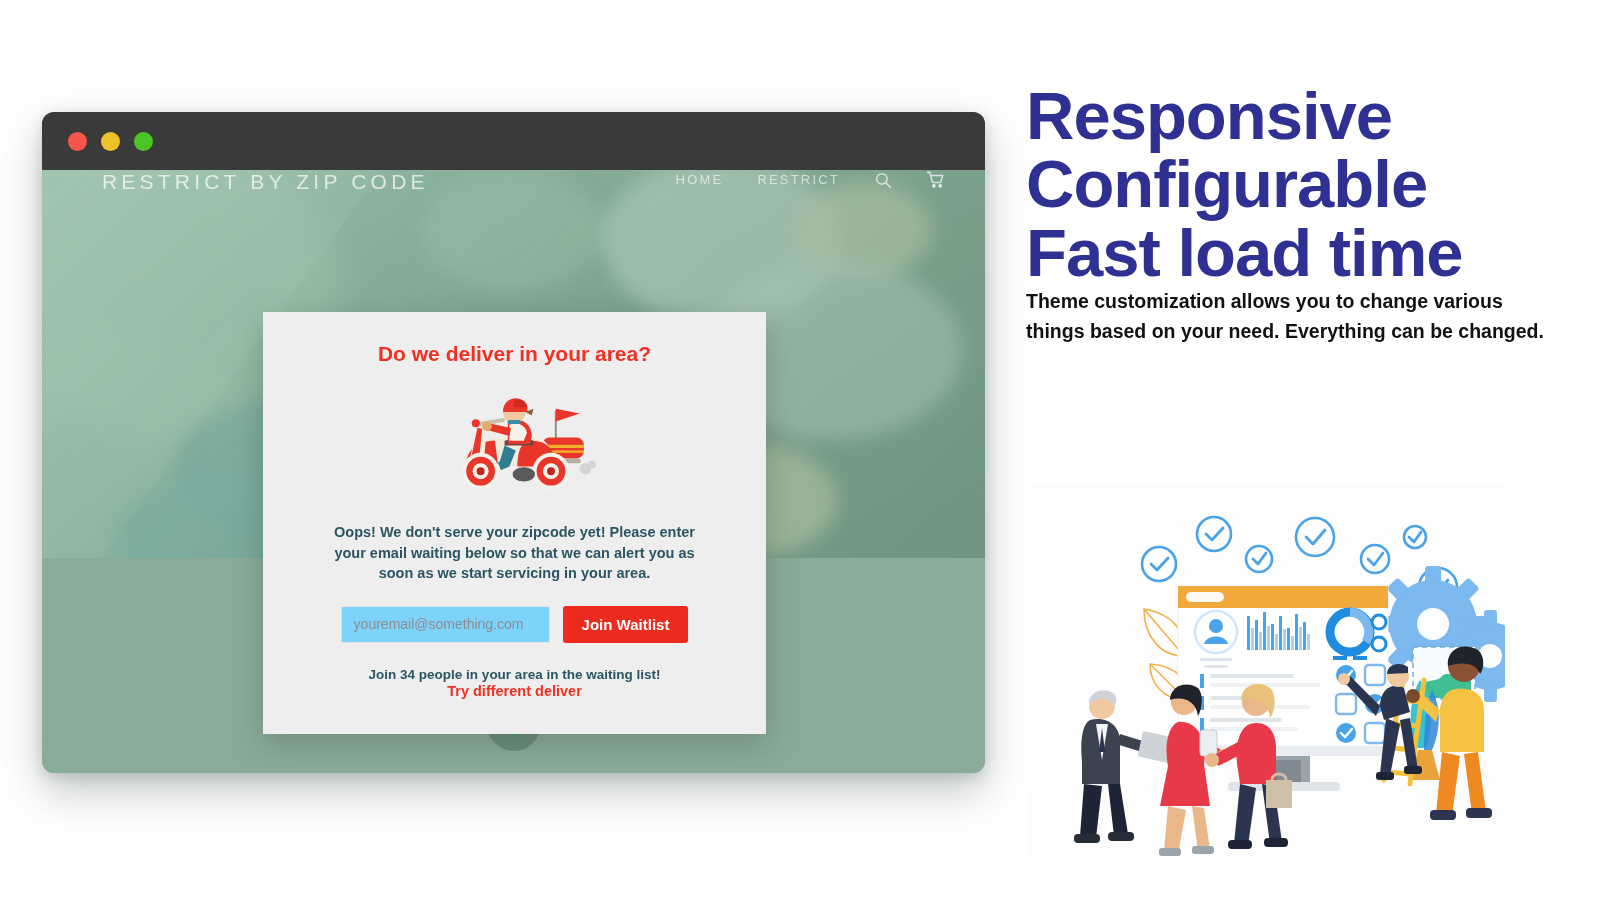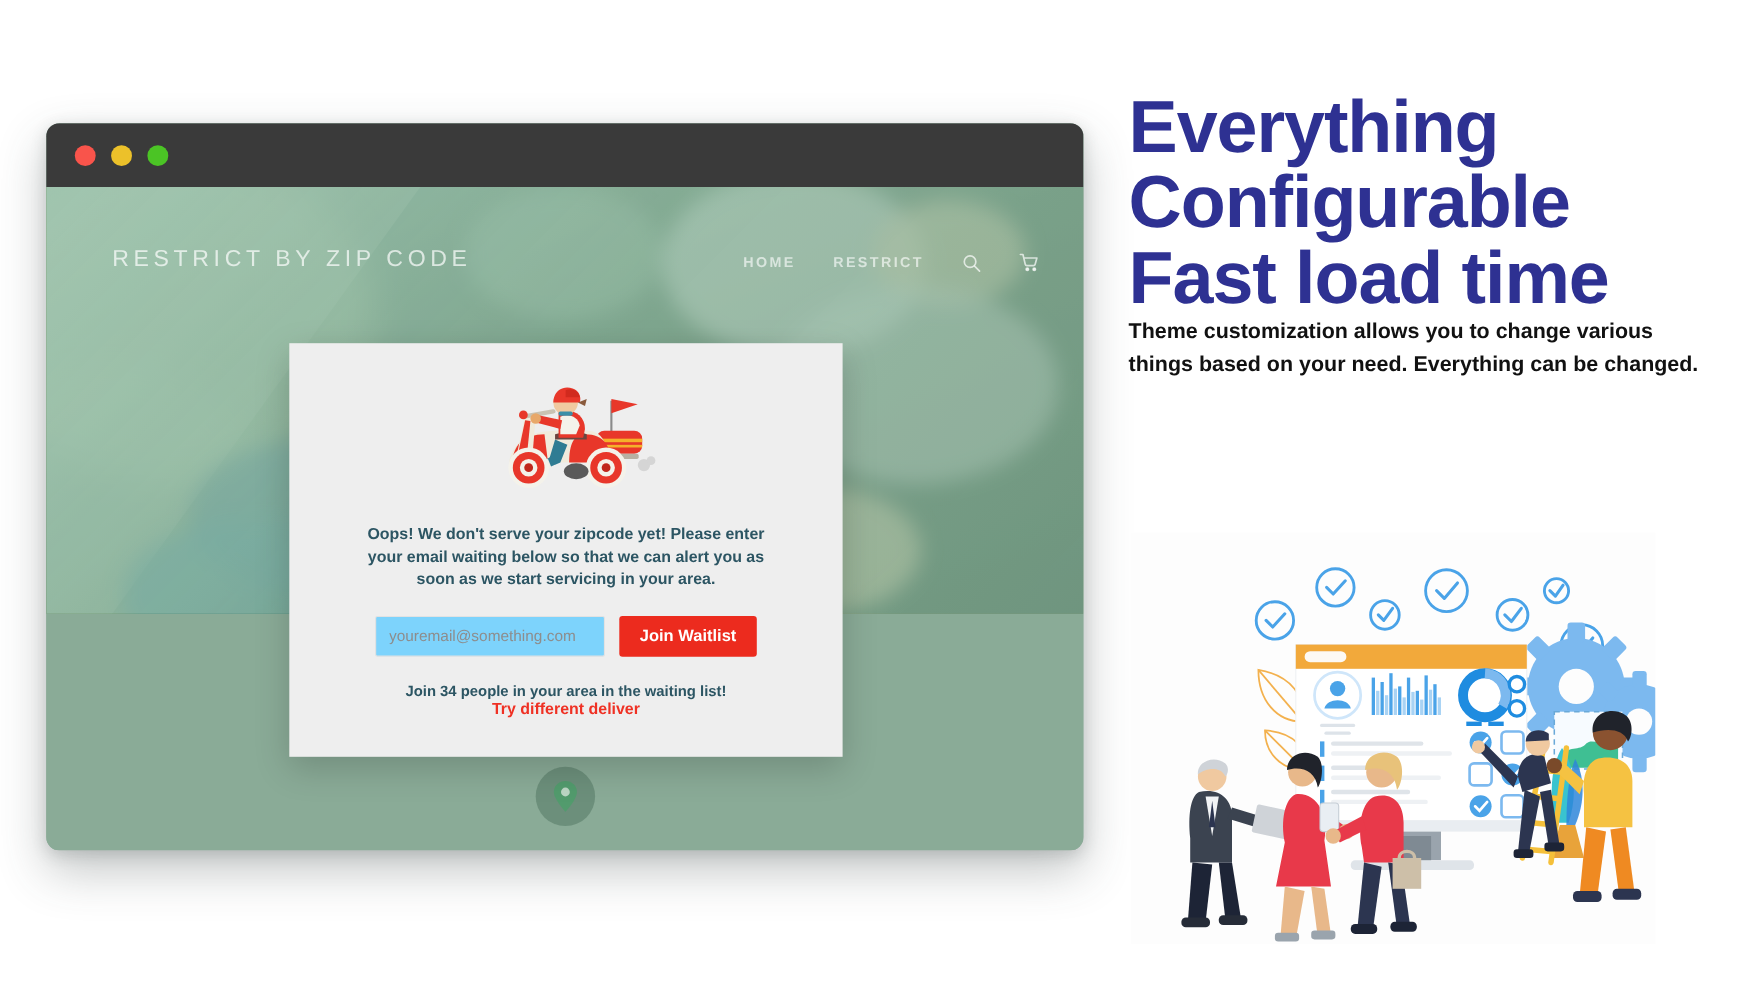--- a/index.html
+++ b/index.html
@@ -44,32 +44,32 @@
   }
   .hero-veil { position: absolute; inset: 0; background: rgba(255,255,255,.18); }
 
   .lower-band {
     position: absolute; left: 0; right: 0; top: 388px; bottom: 0;
     background: #8aab97;
   }
 
   .site-header {
     position: absolute; left: 0; right: 0; top: 0; height: 78px;
-    display: flex; align-items: flex-end; justify-content: space-between;
+    display: flex; align-items: flex-start; justify-content: space-between;
     padding: 0 40px 0 60px; z-index: 5;
   }
   .site-logo {
     color: rgba(255,255,255,.70);
     font-size: 21px; letter-spacing: 4.2px; font-weight: 400;
     white-space: nowrap;
   }
   .nav { display: flex; align-items: center; gap: 34px; }
   .nav-link {
     color: rgba(255,255,255,.62);
-    font-size: 13px; letter-spacing: 2.2px; font-weight: 700; white-space: nowrap;
+    font-size: 13px; letter-spacing: 2.2px; font-weight: 400; white-space: nowrap;
   }
   .nav-icon { color: rgba(255,255,255,.70); display: flex; align-items: center; }
 
   
   .modal {
     position: absolute; left: 221px; top: 142px; width: 503px;
     background: #eeeeee;
     box-shadow: 0 10px 30px rgba(0,0,0,.18);
     padding: 30px 30px 34px;
     text-align: center; z-index: 8;
@@ -197,20 +197,21 @@
               <svg width="19" height="19" viewBox="0 0 24 24" fill="none" stroke="currentColor" stroke-width="1.9" stroke-linecap="round" stroke-linejoin="round">
                 <path d="M2 3h3l2.6 11.2a2 2 0 0 0 2 1.6h7.4a2 2 0 0 0 2-1.6L21 7H6"></path>
                 <circle cx="10" cy="20" r="1.4" fill="currentColor"></circle>
                 <circle cx="18" cy="20" r="1.4" fill="currentColor"></circle>
               </svg>
             </span>
           </div>
         </div>
 
         <div class="modal">
+          <div class="modal-title">Do we deliver in your area?</div>
 
           <div class="scooter">
             <svg width="168" height="108" viewBox="0 0 210 135">
 
               <g fill="#cfcfcf" opacity=".8">
                 <circle cx="193" cy="101" r="7"></circle>
                   <circle cx="201" cy="96" r="5"></circle>
               </g>
 
               <line x1="156" y1="28" x2="156" y2="72" stroke="#8a8a8a" stroke-width="2.4"></line>
@@ -281,21 +282,21 @@
           </svg>
         </div>
 
       </div>
     </div>
   </div>
 
   <div class="right">
 
     <div class="headline">
-      <div>Everything</div>
+      <div>Responsive</div>
       <div>Configurable</div>
       <div>Fast load time</div>
     </div>
 
     <div class="subcopy">Theme customization allows you to change various things based on your need. Everything can be changed.</div>
 
     <div class="illus-box">
       <svg width="477" height="374" viewBox="0 0 477 374">
         <rect width="477" height="374" fill="#fdfdfd"></rect>
 

